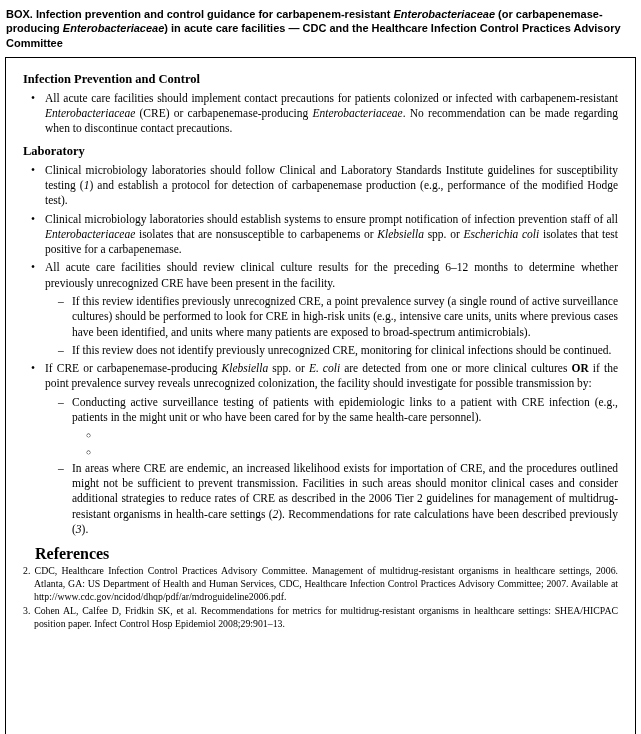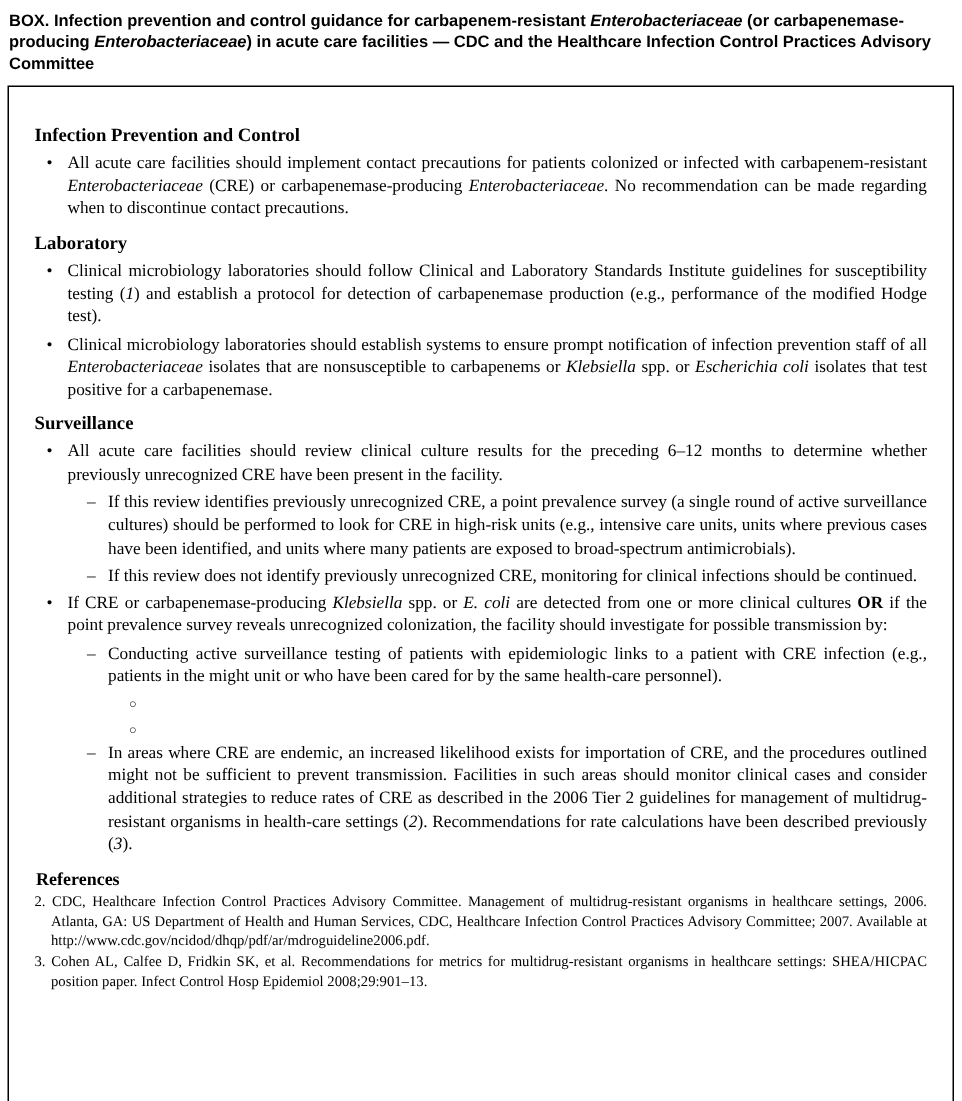--- a/index.html
+++ b/index.html
@@ -15,31 +15,31 @@
   }
   .title i { font-style: italic; }
   .frame {
     border: 1px solid #000; box-sizing: border-box;
     min-height: 682px; padding: 10px 17px 8px 17px;
   }
   h3.sec {
     font-size: 12.5px; font-weight: bold; margin: 7px 0 4px 0;
     font-family: "Liberation Serif", serif;
   }
-  h3.sec:first-child { margin-top: 15px; }
+  h3.sec:first-child { margin-top: 4px; }
   .li { display: flex; margin: 0 0 3px 0; font-size: 11.5px; line-height: 1.33; }
   .li .marker { flex: 0 0 14px; }
   .li .txt { flex: 1 1 auto; text-align: justify; }
   .l1 { padding-left: 8px; }
   .l2 { padding-left: 35px; }
   .l3 { padding-left: 63px; }
   .l3 .marker { font-size: 8.5px; padding-top: 2px; }
   .txt i { font-style: italic; }
   .txt b { font-weight: bold; }
-  h3.refs-head { font-size: 12px; font-weight: bold; margin: 8px 0 2px 1px; }
+  h3.refs-head { font-size: 16px; font-weight: bold; margin: 8px 0 2px 12px; }
   .ref {
     font-size: 9.8px; line-height: 1.32; text-align: justify;
     padding-left: 11px; text-indent: -11px; margin-bottom: 1px;
   }
 </style>
 </head>
 <body>
 
 <div class="page">
 
@@ -59,21 +59,20 @@
     <div class="li l1">
       <span class="marker">•</span>
       <span class="txt"><span>Clinical microbiology laboratories should follow Clinical and Laboratory Standards Institute guidelines for susceptibility testing (</span><i>1</i><span>) and establish a protocol for detection of carbapenemase production (e.g., performance of the modified Hodge test).</span></span>
     </div>
 
     <div class="li l1">
       <span class="marker">•</span>
       <span class="txt"><span>Clinical microbiology laboratories should establish systems to ensure prompt notification of infection prevention staff of all </span><i>Enterobacteriaceae</i><span> isolates that are nonsusceptible to carbapenems or </span><i>Klebsiella</i><span> spp. or </span><i>Escherichia coli</i><span> isolates that test positive for a carbapenemase.</span></span>
     </div>
 
-    <h3 class="sec">Surveillance</h3>
 
     <div class="li l1">
       <span class="marker">•</span>
       <span class="txt"><span>All acute care facilities should review clinical culture results for the preceding 6–12 months to determine whether previously unrecognized CRE have been present in the facility.</span></span>
     </div>
 
     <div class="li l2">
       <span class="marker">–</span>
       <span class="txt"><span>If this review identifies previously unrecognized CRE, a point prevalence survey (a single round of active surveillance cultures) should be performed to look for CRE in high-risk units (e.g., intensive care units, units where previous cases have been identified, and units where many patients are exposed to broad-spectrum antimicrobials).</span></span>
     </div>

